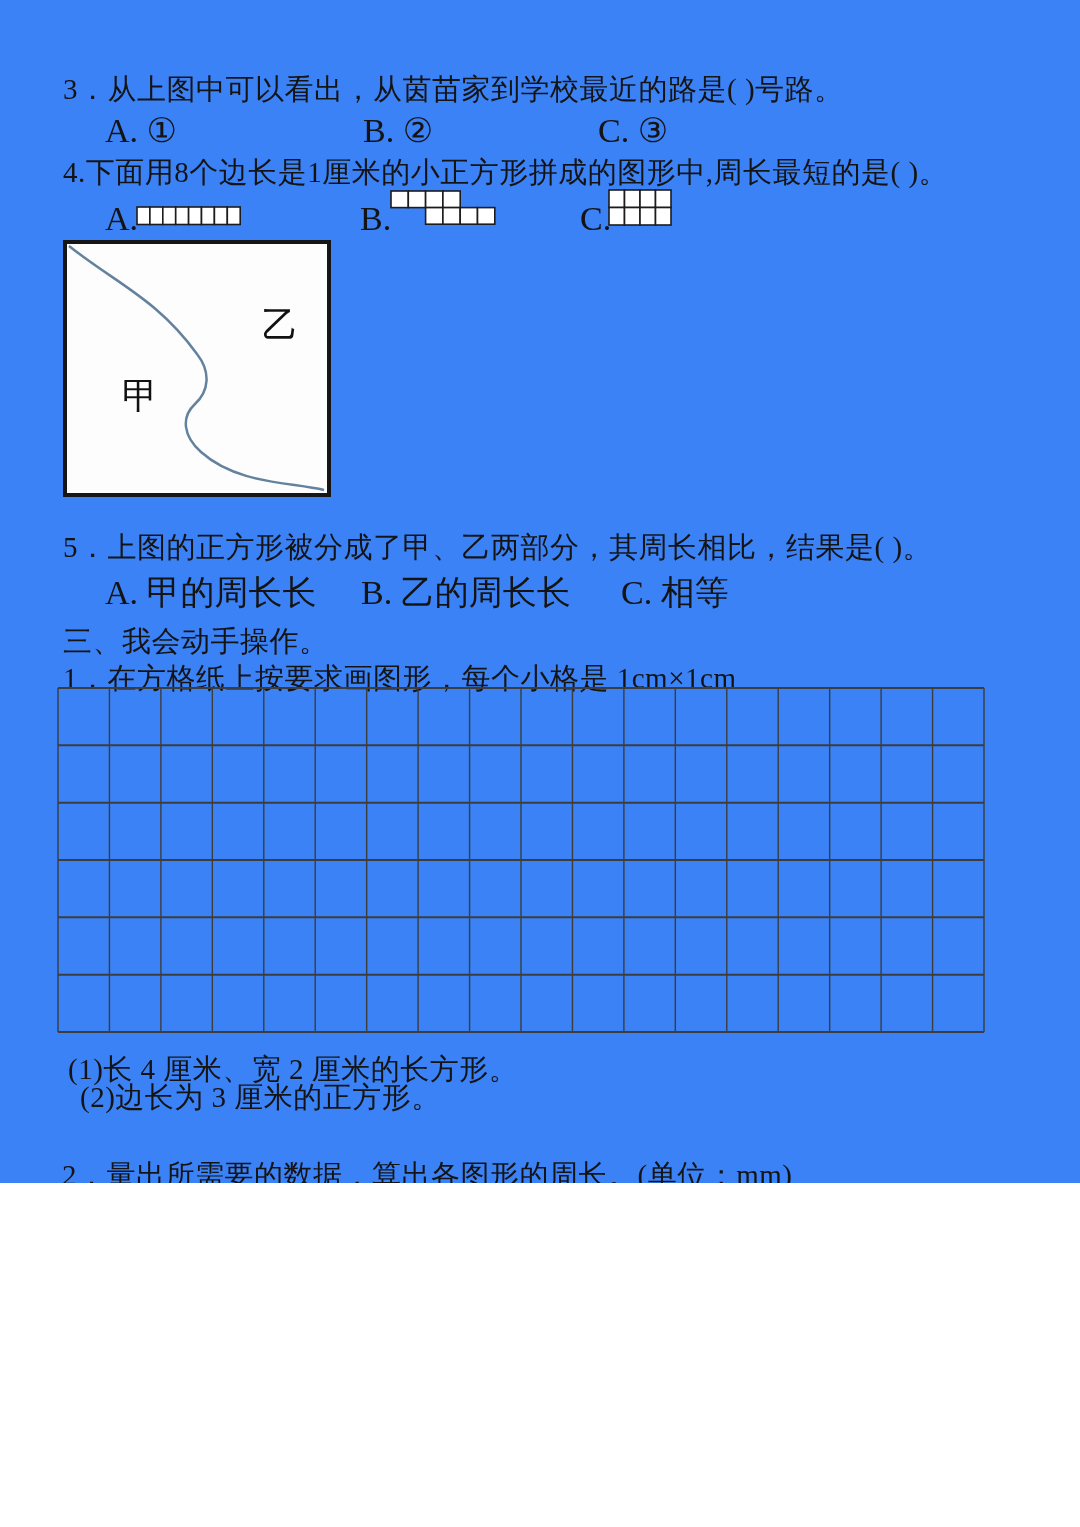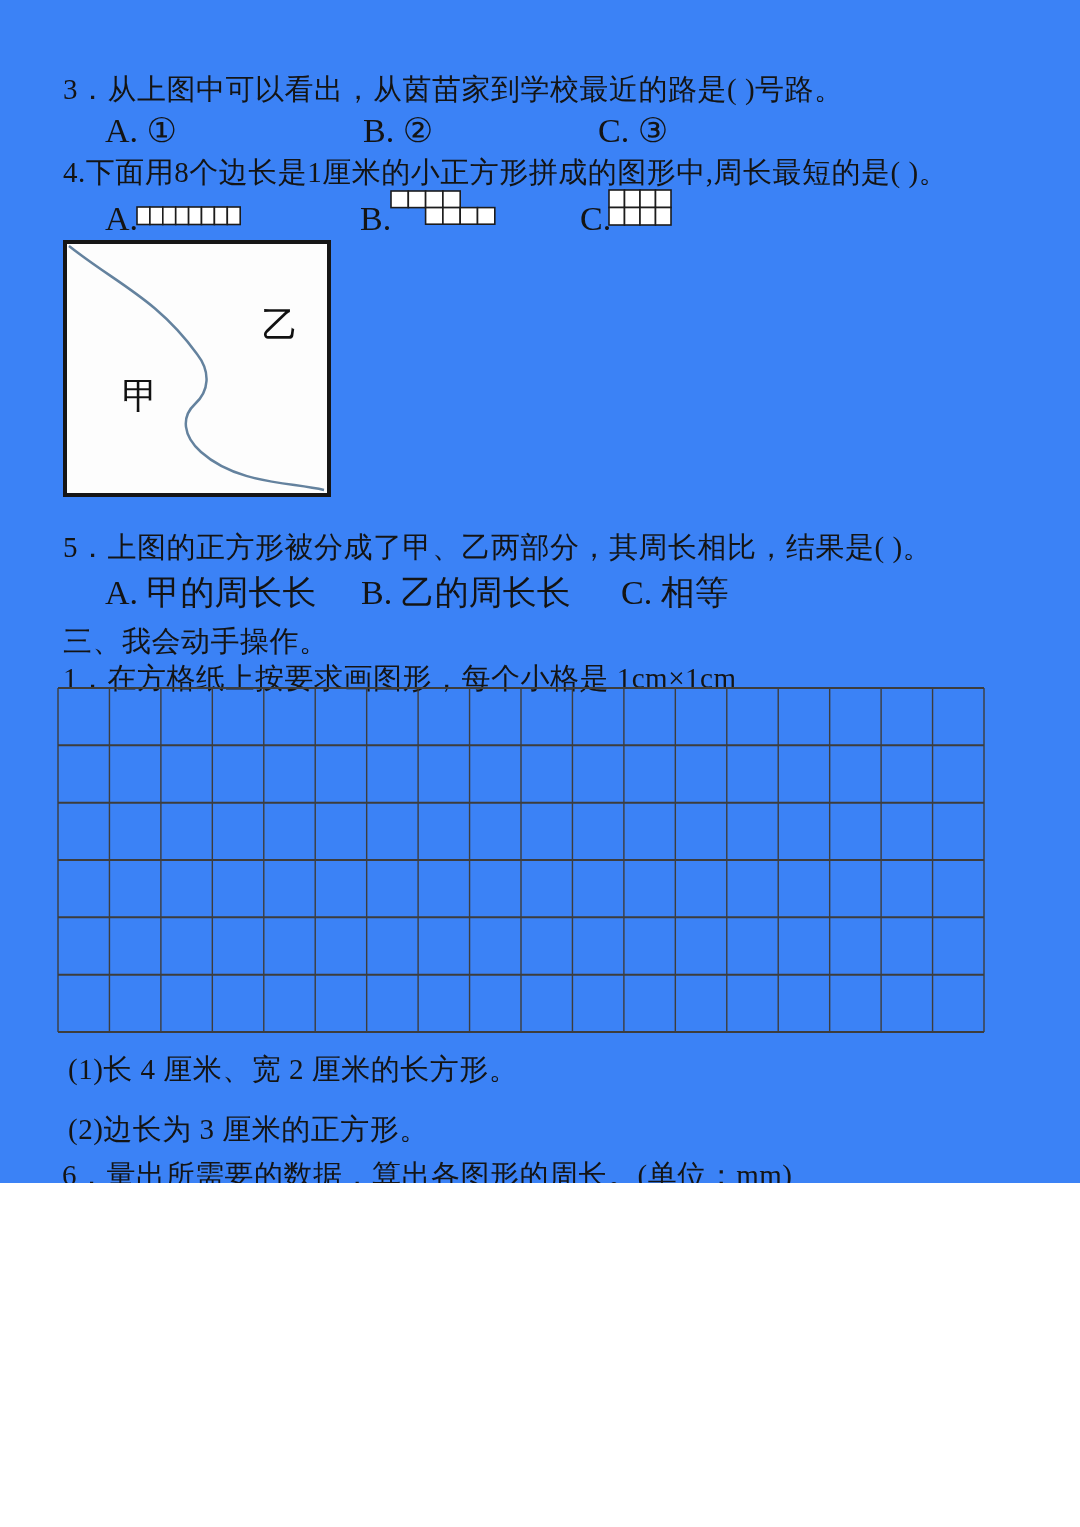--- a/index.html
+++ b/index.html
@@ -125,22 +125,22 @@
         <line x1="1" y1="58.333333333333336" x2="927" y2="58.333333333333336" stroke="#3d3d3d" stroke-width="2"></line>
         <line x1="1" y1="115.66666666666667" x2="927" y2="115.66666666666667" stroke="#3d3d3d" stroke-width="2"></line>
         <line x1="1" y1="173" x2="927" y2="173" stroke="#3d3d3d" stroke-width="2"></line>
         <line x1="1" y1="230.33333333333334" x2="927" y2="230.33333333333334" stroke="#3d3d3d" stroke-width="2"></line>
         <line x1="1" y1="287.6666666666667" x2="927" y2="287.6666666666667" stroke="#3d3d3d" stroke-width="2"></line>
         <line x1="1" y1="345" x2="927" y2="345" stroke="#3d3d3d" stroke-width="2"></line>
       </svg>
   </div>
 
   <div class="txt" style="left:68px;top:1052px;">(1)长 4 厘米、宽 2 厘米的长方形。</div>
-  <div class="txt" style="left:68px;top:1080px;margin-top:32px;">(2)边长为 3 厘米的正方形。</div>
-  <div class="txt" style="left:62px;top:1158px;">6．量出所需要的数据，算出各图形的周长。(单位：mm)</div>
+  <div class="txt" style="left:80px;top:1080px;">(2)边长为 3 厘米的正方形。</div>
+  <div class="txt" style="left:62px;top:1158px;">2．量出所需要的数据，算出各图形的周长。(单位：mm)</div>
 
   <div class="txt" style="left:72px;top:1202px;">(1)</div>
   <svg class="figsvg" style="left:88px;top:1196px;" width="160" height="222">
     <polygon points="44,8 150,8 115,214 8,214" fill="none" stroke="#161616" stroke-width="5" stroke-linejoin="miter"></polygon>
   </svg>
 
   <div class="txt" style="left:538px;top:1202px;">(2)</div>
   <svg class="figsvg" style="left:598px;top:1184px;" width="240" height="216">
     <polygon points="152,9 20,134 227,209 112,121" fill="none" stroke="#2b2b2b" stroke-width="4.5" stroke-linejoin="miter" stroke-miterlimit="6"></polygon>
   </svg>

